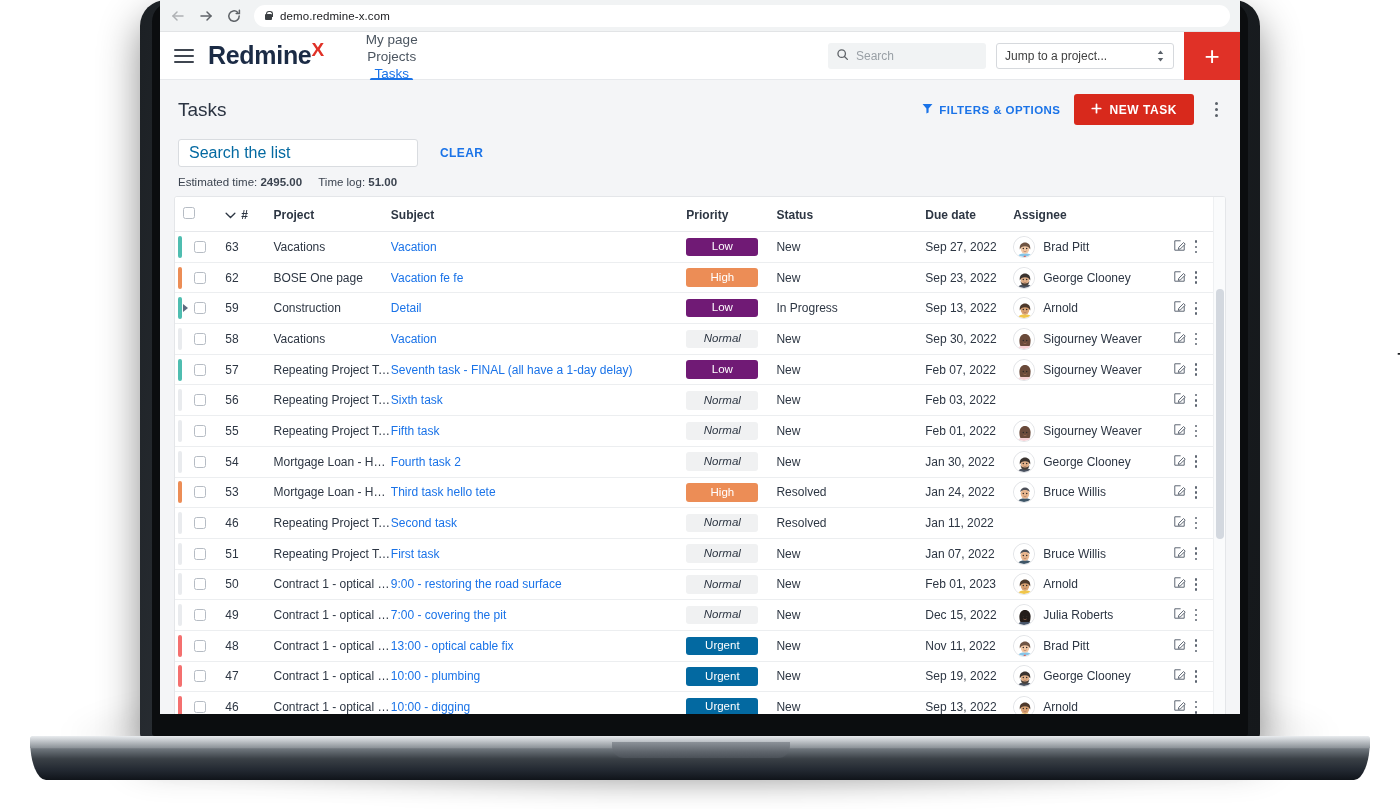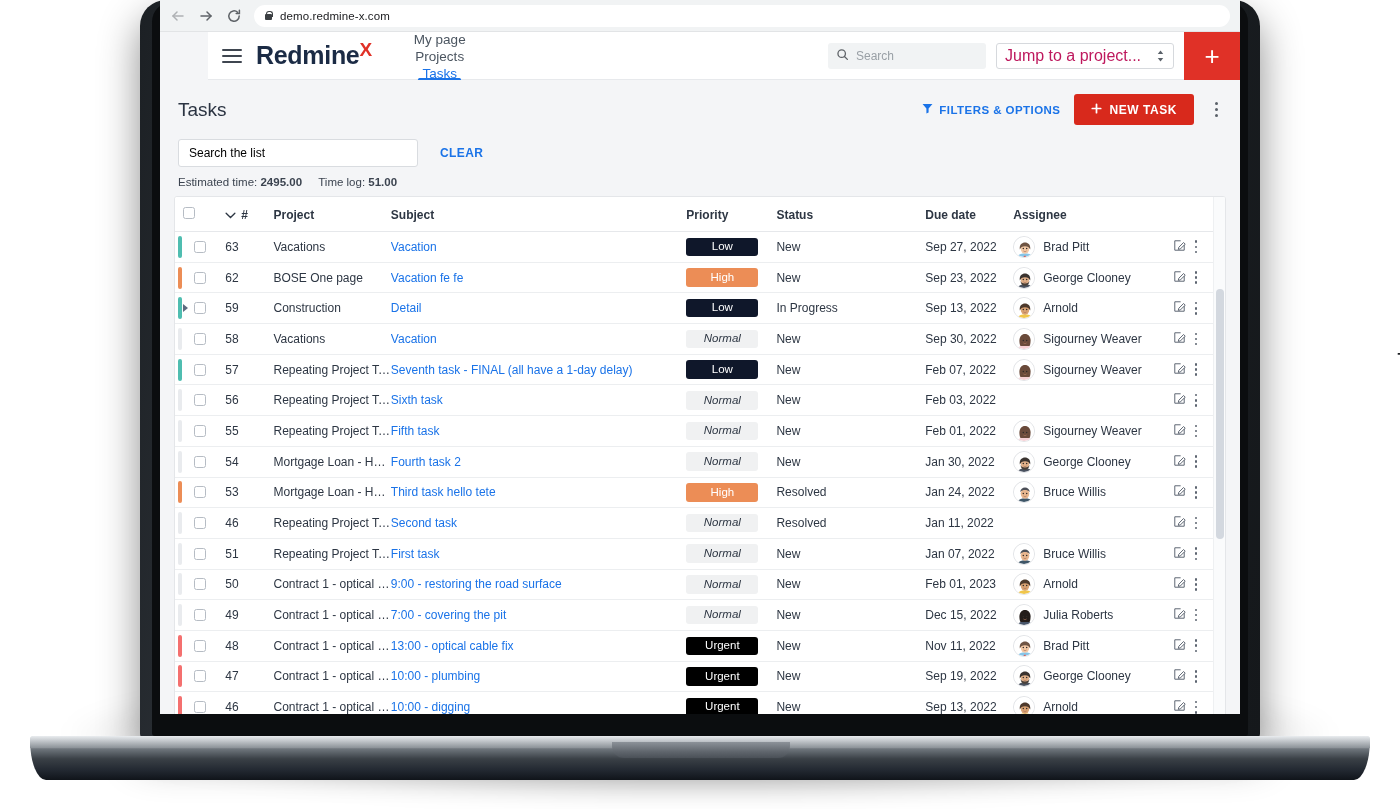--- a/index.html
+++ b/index.html
@@ -101,21 +101,20 @@
   }
 
   
   .app-header {
     height: 48px;
     background: #ffffff;
     display: flex; align-items: center;
     padding: 0 0 0 14px;
     border-bottom: 1px solid #e7e9ec;
     position: relative;
-    margin-left: 48px;
   }
   .hamburger { width: 20px; height: 14px; position: relative; margin-right: 14px; cursor:pointer; flex:none;}
   .hamburger i {
     position: absolute; left: 0; width: 20px; height: 2px;
     background: #3f4650; border-radius: 1px;
   }
   .hamburger i:nth-child(1){ top:0; }
   .hamburger i:nth-child(2){ top:6px; }
   .hamburger i:nth-child(3){ top:12px; }
 
@@ -144,21 +143,21 @@
   .search-box {
     width: 158px; height: 26px; background: #f1f3f4; border-radius: 3px;
     display: flex; align-items: center; padding: 0 8px; gap: 7px;
   }
   .search-box .ph { font-size: 12px; color: #9aa0a6; }
   .jump-box {
     width: 178px; height: 26px; background: #fff; border: 1px solid #d6d9dd;
     border-radius: 3px; display: flex; align-items: center;
     padding: 0 8px; gap: 6px;
   }
-  .jump-box .lbl { font-size: 16px; color: #be185d; flex:1; }
+  .jump-box .lbl { font-size: 12px; color: #404040; flex:1; }
   .updown { display:flex; flex-direction:column; gap:2px; align-items:center; color:#5a6169;}
   .plus-btn {
     width: 56px; height: 48px; background: #e03127; color: #fff;
     display: flex; align-items: center; justify-content: center;
     font-size: 26px; font-weight: 300; cursor: pointer; line-height:1;
   }
 
   
   .page {
     height: 634px;
@@ -183,21 +182,21 @@
   }
   .kebab { width: 16px; height: 18px; display:flex; flex-direction:column; align-items:center; justify-content:center; gap:3px; cursor:pointer;}
   .kebab span { width: 3px; height: 3px; border-radius: 50%; background:#5a6169; display:block; }
 
   .search-row { display: flex; align-items: center; gap: 22px; padding: 14px 4px 0 4px; }
   .list-search {
     width: 240px; height: 28px; background: #fff;
     border: 1px solid #d9dce0; border-radius: 3px;
     display: flex; align-items: center; padding: 0 10px;
   }
-  .list-search .ph { font-size: 12px; color: #000000; }
+  .list-search .ph { font-size: 16px; color: #0369a1; }
   .clear-link { font-size: 12px; color: #1a73e8; font-weight: bold; letter-spacing: .4px; cursor:pointer; }
 
   .summary { padding: 9px 4px 8px 4px; font-size: 11.5px; color: #3c4450; }
   .summary b { font-weight: bold; }
   .summary .gap { display: inline-block; width: 10px; }
 
   
   .table-card {
     background: #fff;
     border: 1px solid #e4e6e9;
@@ -246,23 +245,23 @@
 
   .sort-caret { display:inline-block; margin-right: 5px; color:#2d3643; font-size:11px; }
 
   .truncate { display:block; overflow:hidden; text-overflow: ellipsis; white-space: nowrap; }
   .link { color: #1a73e8; text-decoration: none; cursor:pointer; }
 
   .badge {
     display: inline-block; min-width: 72px; text-align: center;
     font-size: 11.5px; padding: 3.5px 0; border-radius: 3px; line-height: 1;
   }
-  .badge.low    { background: #0f172a; color: #ffffff; }
+  .badge.low    { background: #701a75; color: #ffffff; }
   .badge.high   { background: #ec8d56; color: #ffffff; }
-  .badge.urgent { background: #000000; color: #ffffff; }
+  .badge.urgent { background: #0369a1; color: #ffffff; }
   .badge.normal { background: #f0f1f2; color: #2d3643; font-style: italic; }
 
   .assignee { display: flex; align-items: center; gap: 8px; }
   .avatar {
     width: 22px; height: 22px; border-radius: 50%;
     border: 1px solid #e2e4e7; background: #fff;
     overflow: hidden; flex: none; position: relative;
   }
   .avatar svg { display:block; width:22px; height:22px; }
   .assignee-name { font-size: 12px; color: #2d3643; }

